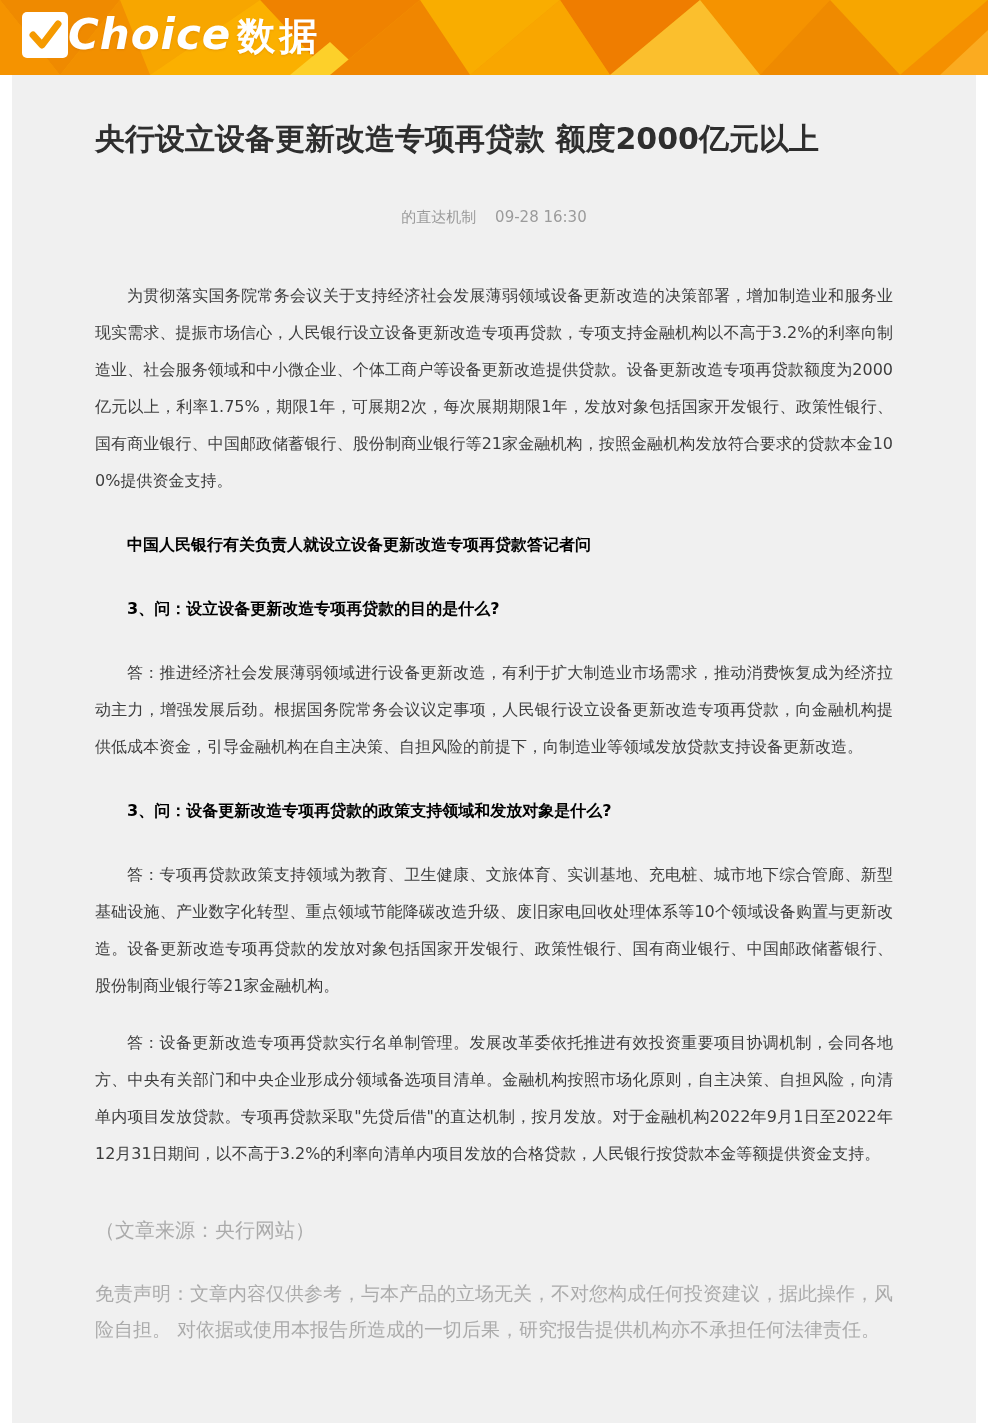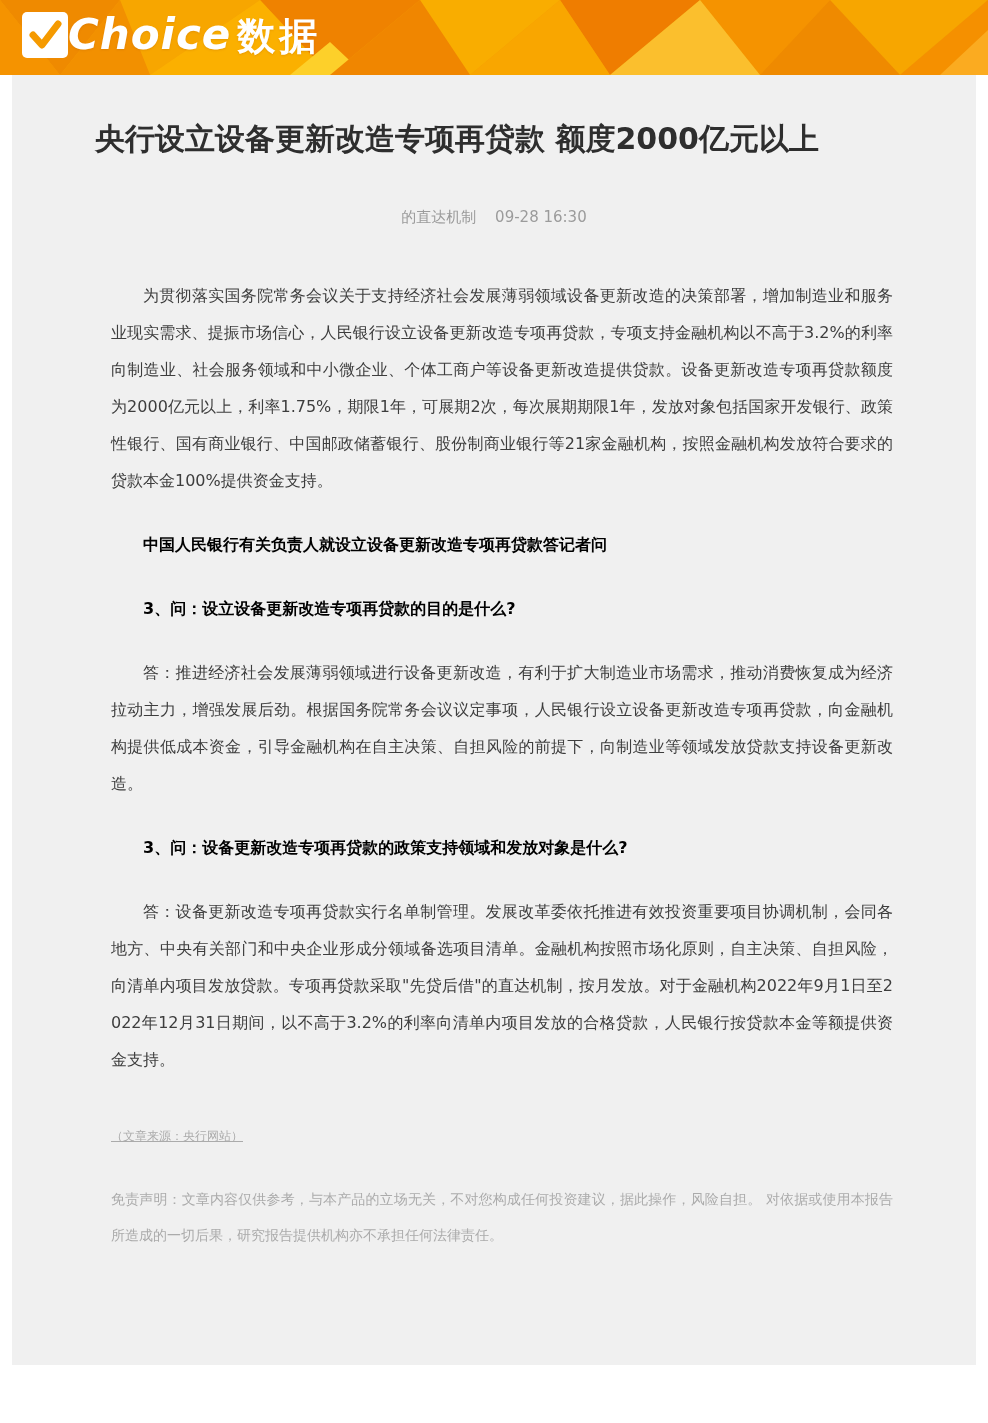--- a/index.html
+++ b/index.html
@@ -65,46 +65,44 @@
   .article-meta{
     margin-top:48px;
     text-align:center;
     color:#9b9b9b;
     font-size:15px;
   }
   .article-meta span{margin:0 7px;}
   .article-body{
     margin-top:50px;
     font-size:16px;
-    margin-left:16px;
   }
   .para{
     margin:20px 0;
     line-height:37px;
     text-align:justify;
     text-indent:2em;
     color:#3d3d3d;
     word-break:break-all;
   }
   .para-heading,.para-question{
     font-weight:bold;
     color:#000000;
     margin:27px 0;
   }
   .para-source{
     color:#ababab;
     text-indent:0;
     margin-top:40px;
-    font-size:12px;
-    text-decoration:underline;
+    font-size:20px;
   }
   .para-disclaimer{
     color:#ababab;
     text-indent:0;
-    font-size:14px;
+    font-size:19px;
     line-height:36px;
     margin-top:26px;
   }
 </style>
 </head>
 <body>
 
 <header class="site-header">
   <svg class="poly" viewBox="0 0 988 75" preserveAspectRatio="none" aria-hidden="true">
     <rect x="0" y="0" width="988" height="75" fill="#f49e00"></rect>
@@ -141,17 +139,18 @@
   <div class="article-meta">
     <span>的直达机制</span>
     <span>09-28 16:30</span>
   </div>
   <div class="article-body">
       <p class="para para-normal">为贯彻落实国务院常务会议关于支持经济社会发展薄弱领域设备更新改造的决策部署，增加制造业和服务业现实需求、提振市场信心，人民银行设立设备更新改造专项再贷款，专项支持金融机构以不高于3.2%的利率向制造业、社会服务领域和中小微企业、个体工商户等设备更新改造提供贷款。设备更新改造专项再贷款额度为2000亿元以上，利率1.75%，期限1年，可展期2次，每次展期期限1年，发放对象包括国家开发银行、政策性银行、国有商业银行、中国邮政储蓄银行、股份制商业银行等21家金融机构，按照金融机构发放符合要求的贷款本金100%提供资金支持。</p>
       <p class="para para-heading">中国人民银行有关负责人就设立设备更新改造专项再贷款答记者问</p>
       <p class="para para-question">3、问：设立设备更新改造专项再贷款的目的是什么?</p>
       <p class="para para-answer">答：推进经济社会发展薄弱领域进行设备更新改造，有利于扩大制造业市场需求，推动消费恢复成为经济拉动主力，增强发展后劲。根据国务院常务会议议定事项，人民银行设立设备更新改造专项再贷款，向金融机构提供低成本资金，引导金融机构在自主决策、自担风险的前提下，向制造业等领域发放贷款支持设备更新改造。</p>
       <p class="para para-question">3、问：设备更新改造专项再贷款的政策支持领域和发放对象是什么?</p>
+      <p class="para para-answer">答：专项再贷款政策支持领域为教育、卫生健康、文旅体育、实训基地、充电桩、城市地下综合管廊、新型基础设施、产业数字化转型、重点领域节能降碳改造升级、废旧家电回收处理体系等10个领域设备购置与更新改造。设备更新改造专项再贷款的发放对象包括国家开发银行、政策性银行、国有商业银行、中国邮政储蓄银行、股份制商业银行等21家金融机构。</p>
       <p class="para para-answer">答：设备更新改造专项再贷款实行名单制管理。发展改革委依托推进有效投资重要项目协调机制，会同各地方、中央有关部门和中央企业形成分领域备选项目清单。金融机构按照市场化原则，自主决策、自担风险，向清单内项目发放贷款。专项再贷款采取"先贷后借"的直达机制，按月发放。对于金融机构2022年9月1日至2022年12月31日期间，以不高于3.2%的利率向清单内项目发放的合格贷款，人民银行按贷款本金等额提供资金支持。</p>
       <p class="para para-source">（文章来源：央行网站）</p>
       <p class="para para-disclaimer">免责声明：文章内容仅供参考，与本产品的立场无关，不对您构成任何投资建议，据此操作，风险自担。 对依据或使用本报告所造成的一切后果，研究报告提供机构亦不承担任何法律责任。</p>
     </div>
 </main>
 
 </body></html>

